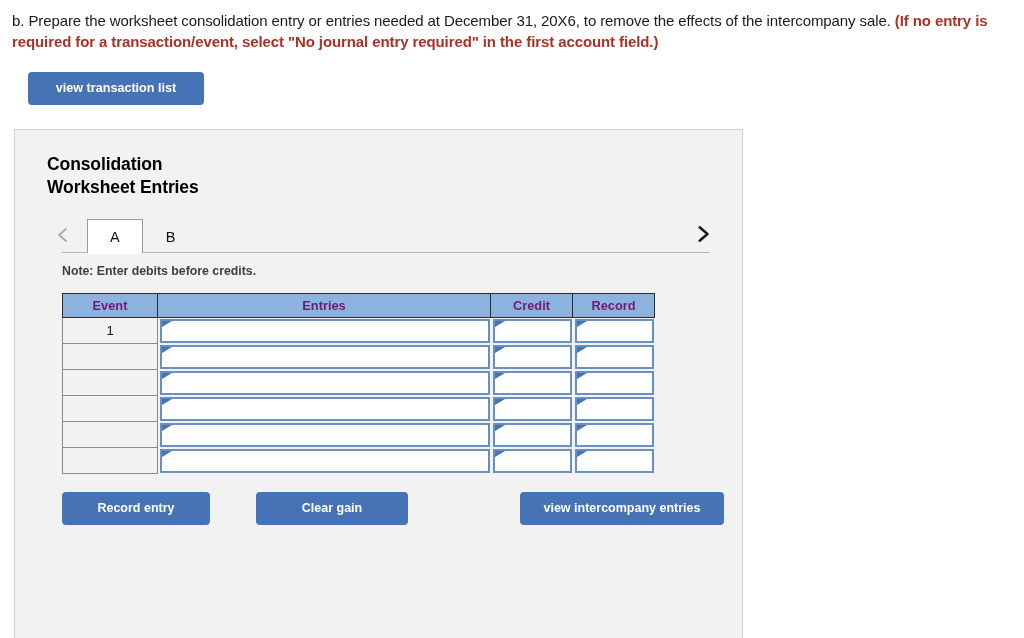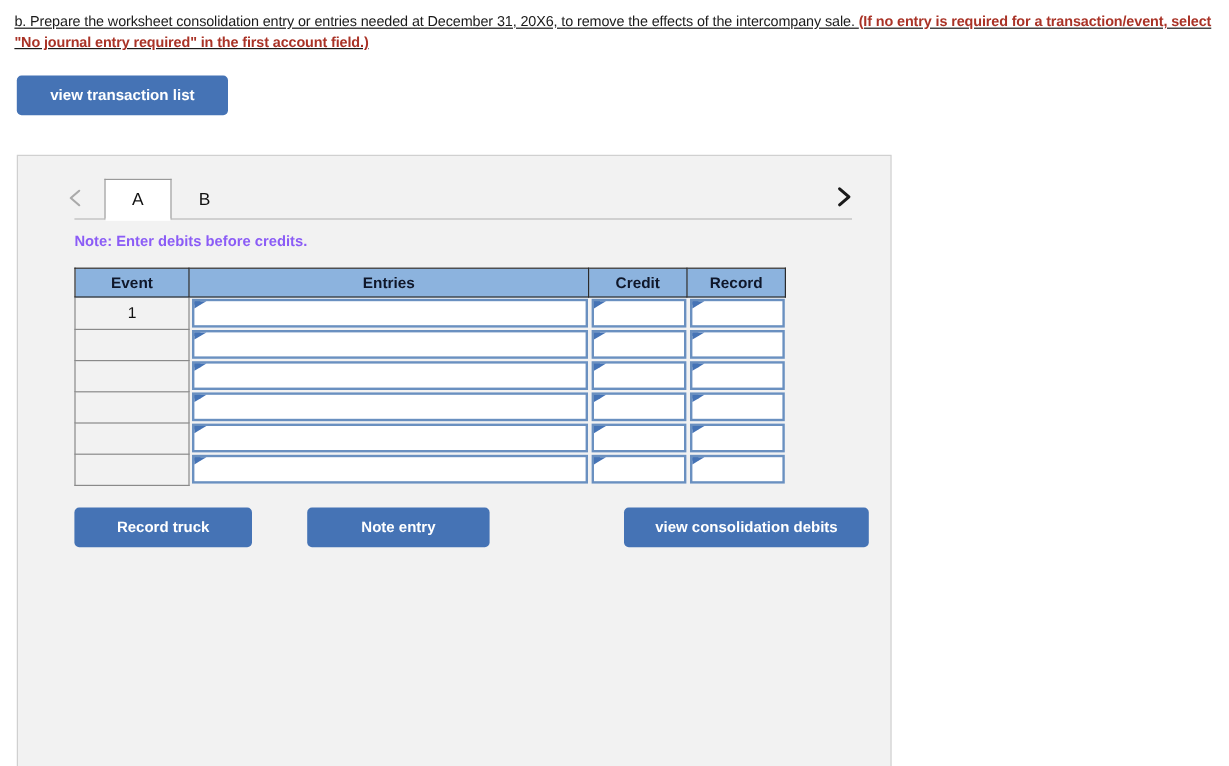--- a/index.html
+++ b/index.html
@@ -9,25 +9,24 @@
     width: 1024px;
     height: 638px;
     background: #ffffff;
     font-family: "Liberation Sans", sans-serif;
     overflow: hidden;
   }
 
   
   #question {
     padding: 10px 14px 0 12px;
-    font-size: 12px;
+    font-size: 15px;
     line-height: 1.42;
     color: #1a1a1a;
     letter-spacing: -0.1px;
-    text-decoration: underline;
   }
   #question .red-bold {
     color: #a93226;
     font-weight: bold;
   }
 
   
   .btn {
     display: inline-block;
     background: #4573b5;
@@ -35,21 +34,21 @@
     border: none;
     border-radius: 4px;
     font-family: "Liberation Sans", sans-serif;
     font-weight: bold;
     text-align: center;
     cursor: pointer;
     padding: 0;
     line-height: 1;
   }
   #view-transaction-wrap {
-    padding: 19px 0 0 14px;
+    padding: 19px 0 0 28px;
   }
   #view-transaction-list {
     width: 176px;
     height: 33px;
     font-size: 12.6px;
     line-height: 33px;
   }
 
   
   #panel {
@@ -142,38 +141,38 @@
     padding: 15px 18px 0 14px;
     font-size: 14.2px;
     line-height: 1.45;
     color: #141414;
   }
 
   #note {
     margin: 11px 0 0 47px;
     font-size: 12.3px;
     font-weight: bold;
-    color: #8b5cf6;
+    color: #404040;
   }
 
   
   #jtable-wrap {
     margin: 15px 0 0 47px;
   }
   table#jtable {
     border-collapse: collapse;
     width: 592px;
     table-layout: fixed;
   }
   table#jtable th {
     background: #8cb3de;
     border: 1px solid #2b2b2b;
     font-size: 12.8px;
     font-weight: bold;
-    color: #0f172a;
+    color: #701a75;
     height: 24px;
     padding: 0;
     text-align: center;
   }
   col.c-event  { width: 95px; }
   col.c-acct   { width: 333px; }
   col.c-debit  { width: 82px; }
   col.c-credit { width: 82px; }
 
   table#jtable td {
@@ -240,20 +239,22 @@
 <div id="question">
   <span>b. Prepare the worksheet consolidation entry or entries needed at December 31, 20X6, to remove the effects of the intercompany sale. </span><span class="red-bold">(If no entry is required for a transaction/event, select "No journal entry required" in the first account field.)</span>
 </div>
 
 <div id="view-transaction-wrap">
   <button class="btn" id="view-transaction-list">view transaction list</button>
 </div>
 
 <div id="panel">
 
+  <div id="panel-title">Consolidation
+Worksheet Entries</div>
 
   <div id="tabstrip">
 
     <span class="chev" id="chev-left">
       <svg width="18" height="18" viewBox="0 0 18 18">
         <polyline points="12,3 5,9 12,15" fill="none" stroke="#aaaaaa" stroke-width="1.8" stroke-linecap="round" stroke-linejoin="round"></polyline>
       </svg>
     </span>
 
     <span class="chev" id="chev-right">
@@ -396,18 +397,18 @@
             <span class="field">
                 <span class="marker"></span>
               </span>
           </td>
         </tr>
       </tbody>
     </table>
   </div>
 
   <div id="actions">
-    <button class="btn" id="record-entry">Record truck</button>
-    <button class="btn" id="clear-entry">Note entry</button>
-    <button class="btn" id="view-consolidation-entries">view consolidation debits</button>
+    <button class="btn" id="record-entry">Record entry</button>
+    <button class="btn" id="clear-entry">Clear gain</button>
+    <button class="btn" id="view-consolidation-entries">view intercompany entries</button>
   </div>
 
 </div>
 
 </body></html>

